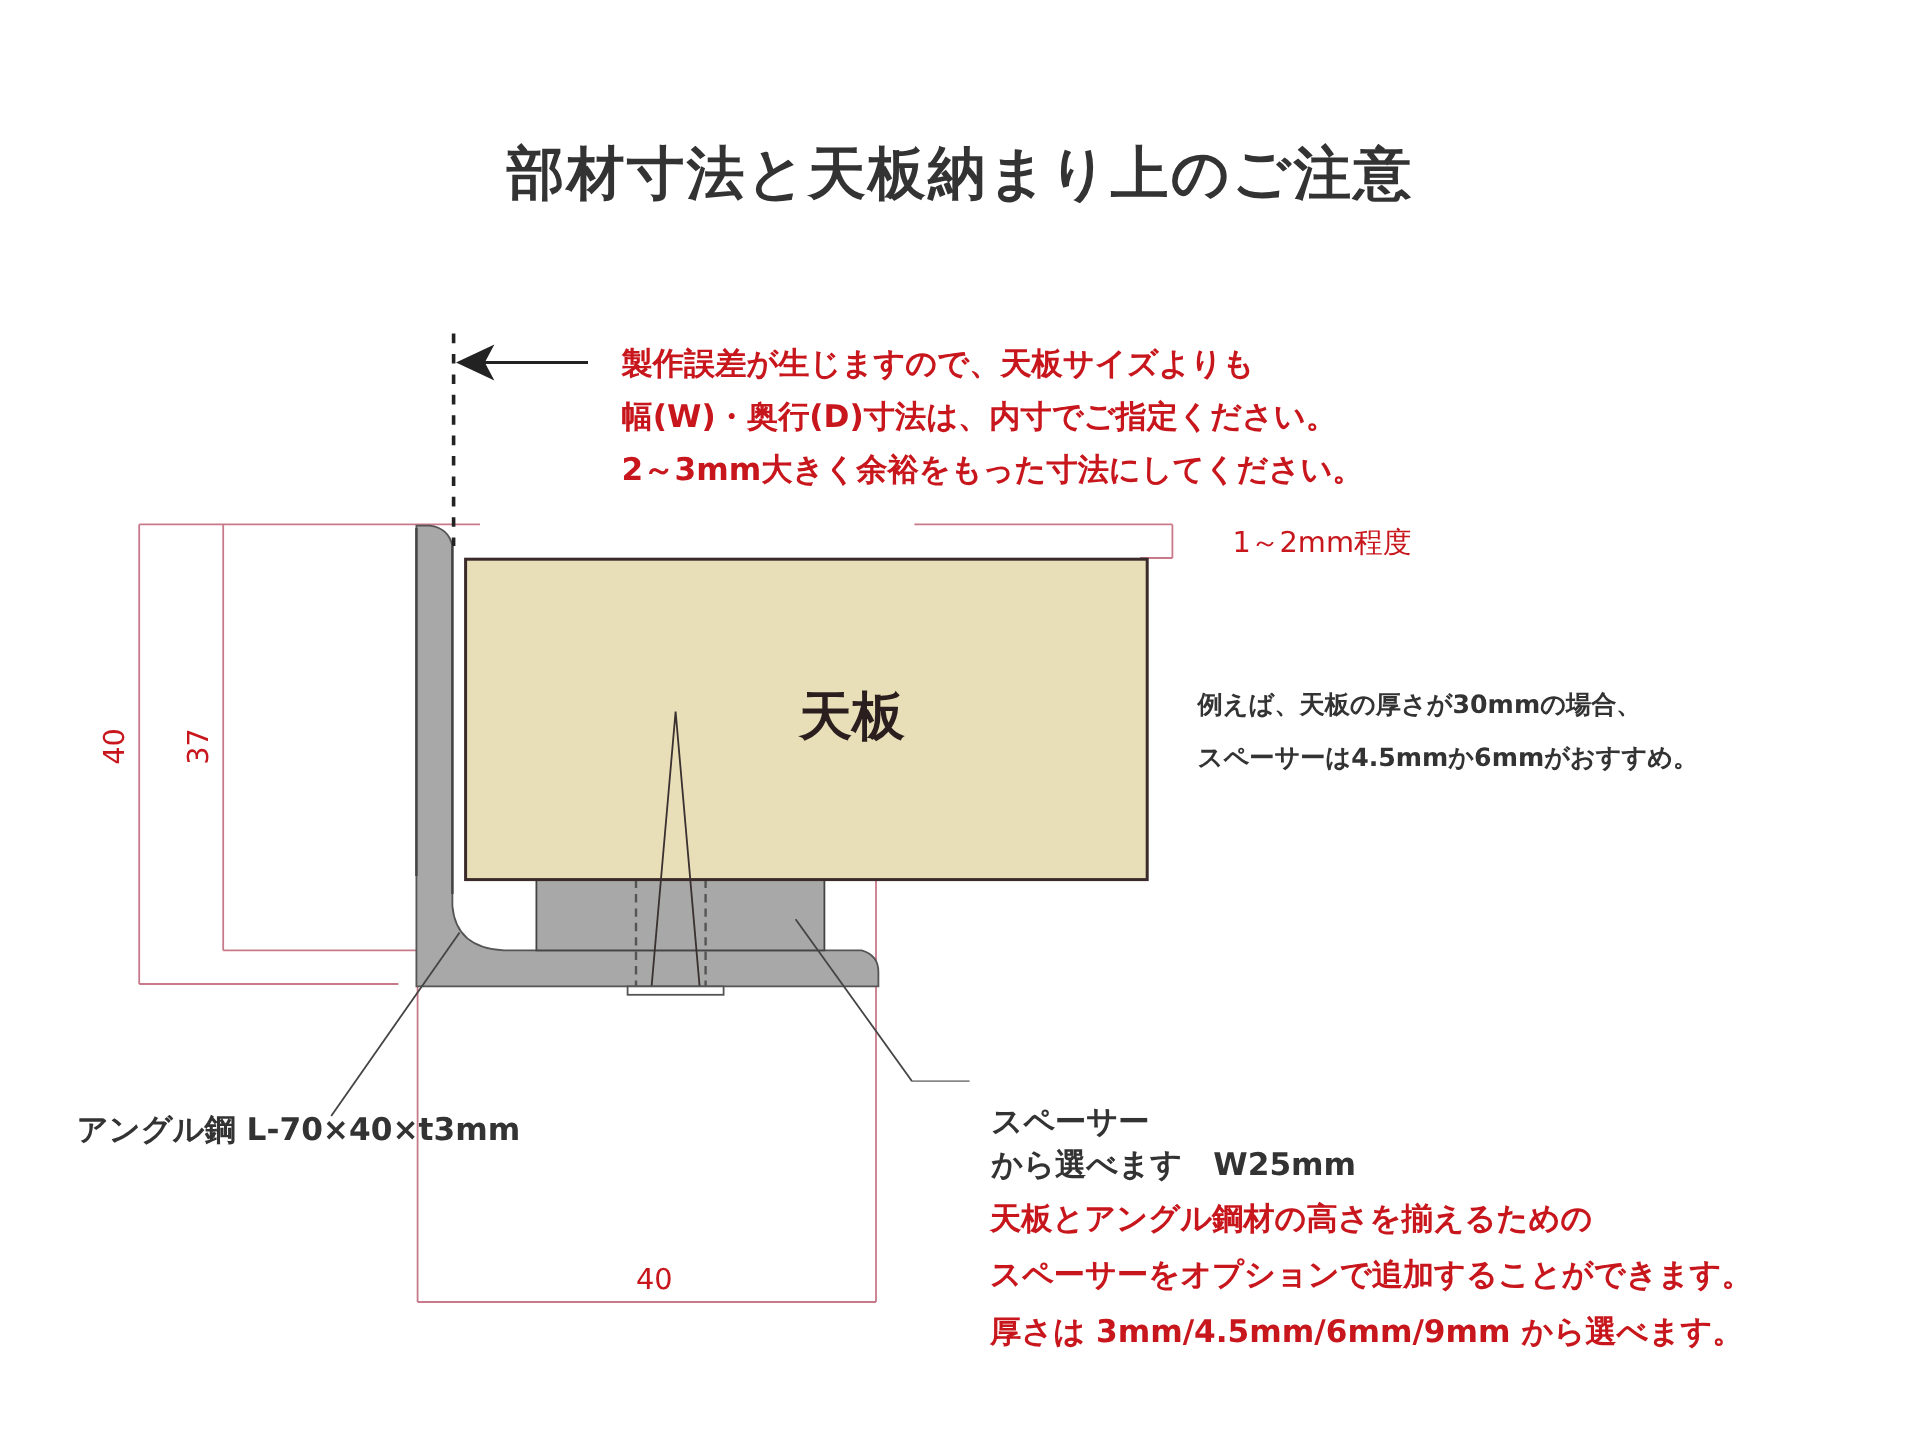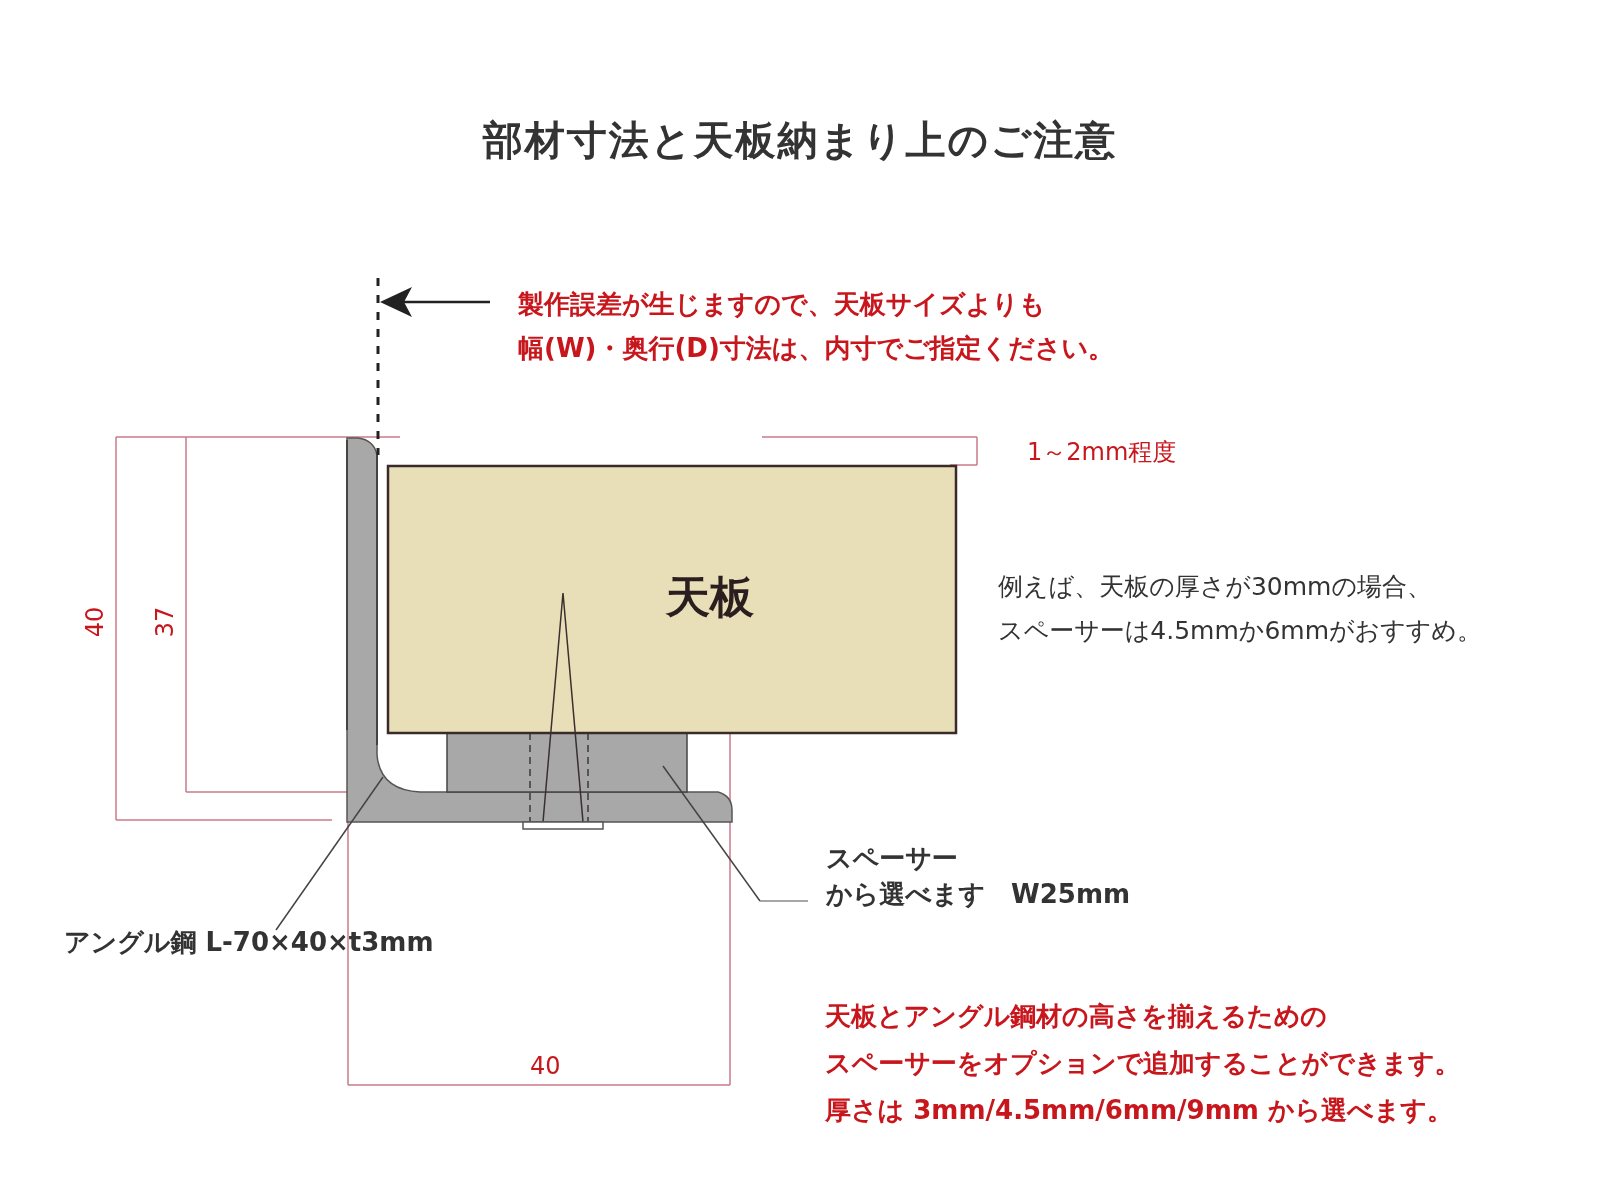--- a/index.html
+++ b/index.html
@@ -1,22 +1,22 @@
 <!DOCTYPE html>
 <html><head>
 <meta charset="utf-8">
 <style>
   html, body { margin: 0; padding: 0; background: #ffffff; }
   body { width: 1600px; height: 1200px; position: relative; overflow: hidden;
          font-family: "DejaVu Sans", "Liberation Sans", sans-serif; }
   .abs { position: absolute; white-space: nowrap; }
-  .title { left: 0; width: 1600px; top: 113px; text-align: center; font-size: 40px;
+  .title { left: 0; width: 1600px; top: 113px; text-align: center; font-size: 48px;
            font-weight: bold; color: #333333; letter-spacing: 2px; }
   .red-note { color: #c8161d; font-weight: bold; font-size: 26px; line-height: 44px; }
-  .dark-note { color: #333333; font-weight: normal; font-size: 25px; line-height: 44px; }
+  .dark-note { color: #333333; font-weight: bold; font-size: 21px; line-height: 44px; }
   .dim { color: #c8161d; font-size: 24px; }
   .label { color: #333333; font-weight: bold; font-size: 26px; line-height: 36px; }
   svg { position: absolute; left: 0; top: 0; }
 </style>
 </head>
 <body>
 
 <div class="abs title">部材寸法と天板納まり上のご注意</div>
 
 <svg width="1600" height="1200" viewBox="0 0 1600 1200">
@@ -61,38 +61,39 @@
   </g>
 
   <line x1="383" y1="777" x2="276" y2="930" stroke="#444" stroke-width="1.5"></line>
   <line x1="663" y1="766" x2="760" y2="901" stroke="#444" stroke-width="1.5"></line>
   <line x1="760" y1="901" x2="808" y2="901" stroke="#888" stroke-width="1.5"></line>
 </svg>
 
 <div class="abs red-note" style="left:518px; top:282px;">
   <div>製作誤差が生じますので、天板サイズよりも</div>
   <div>幅(W)・奥行(D)寸法は、内寸でご指定ください。</div>
+  <div>2～3mm大きく余裕をもった寸法にしてください。</div>
 </div>
 
 <div class="abs dim" style="left:1027px; top:436px;">1～2mm程度</div>
 
 <div class="abs" style="left:666px; top:568px; font-size:44px; font-weight:bold; color:#2a1e1e;">天板</div>
 
 <div class="abs dim" style="left:80px; top:608px; transform:rotate(-90deg);">40</div>
 <div class="abs dim" style="left:150px; top:608px; transform:rotate(-90deg);">37</div>
 <div class="abs dim" style="left:530px; top:1052px;">40</div>
 
 <div class="abs dark-note" style="left:998px; top:565px;">
   <div>例えば、天板の厚さが30mmの場合、</div>
   <div>スペーサーは4.5mmか6mmがおすすめ。</div>
 </div>
 
 <div class="abs label" style="left:64px; top:924px;">アングル鋼 L-70×40×t3mm</div>
 
-<div class="abs label" style="left:826px; top:840px;">
+<div class="abs label" style="left:826px; top:917px;">
   <div>スペーサー</div>
   <div>から選べます　W25mm</div>
 </div>
 
 <div class="abs red-note" style="left:825px; top:954px; line-height:47px;margin-top:39px;">
   <div>天板とアングル鋼材の高さを揃えるための</div>
   <div>スペーサーをオプションで追加することができます。</div>
   <div>厚さは 3mm/4.5mm/6mm/9mm から選べます。</div>
 </div>
 

